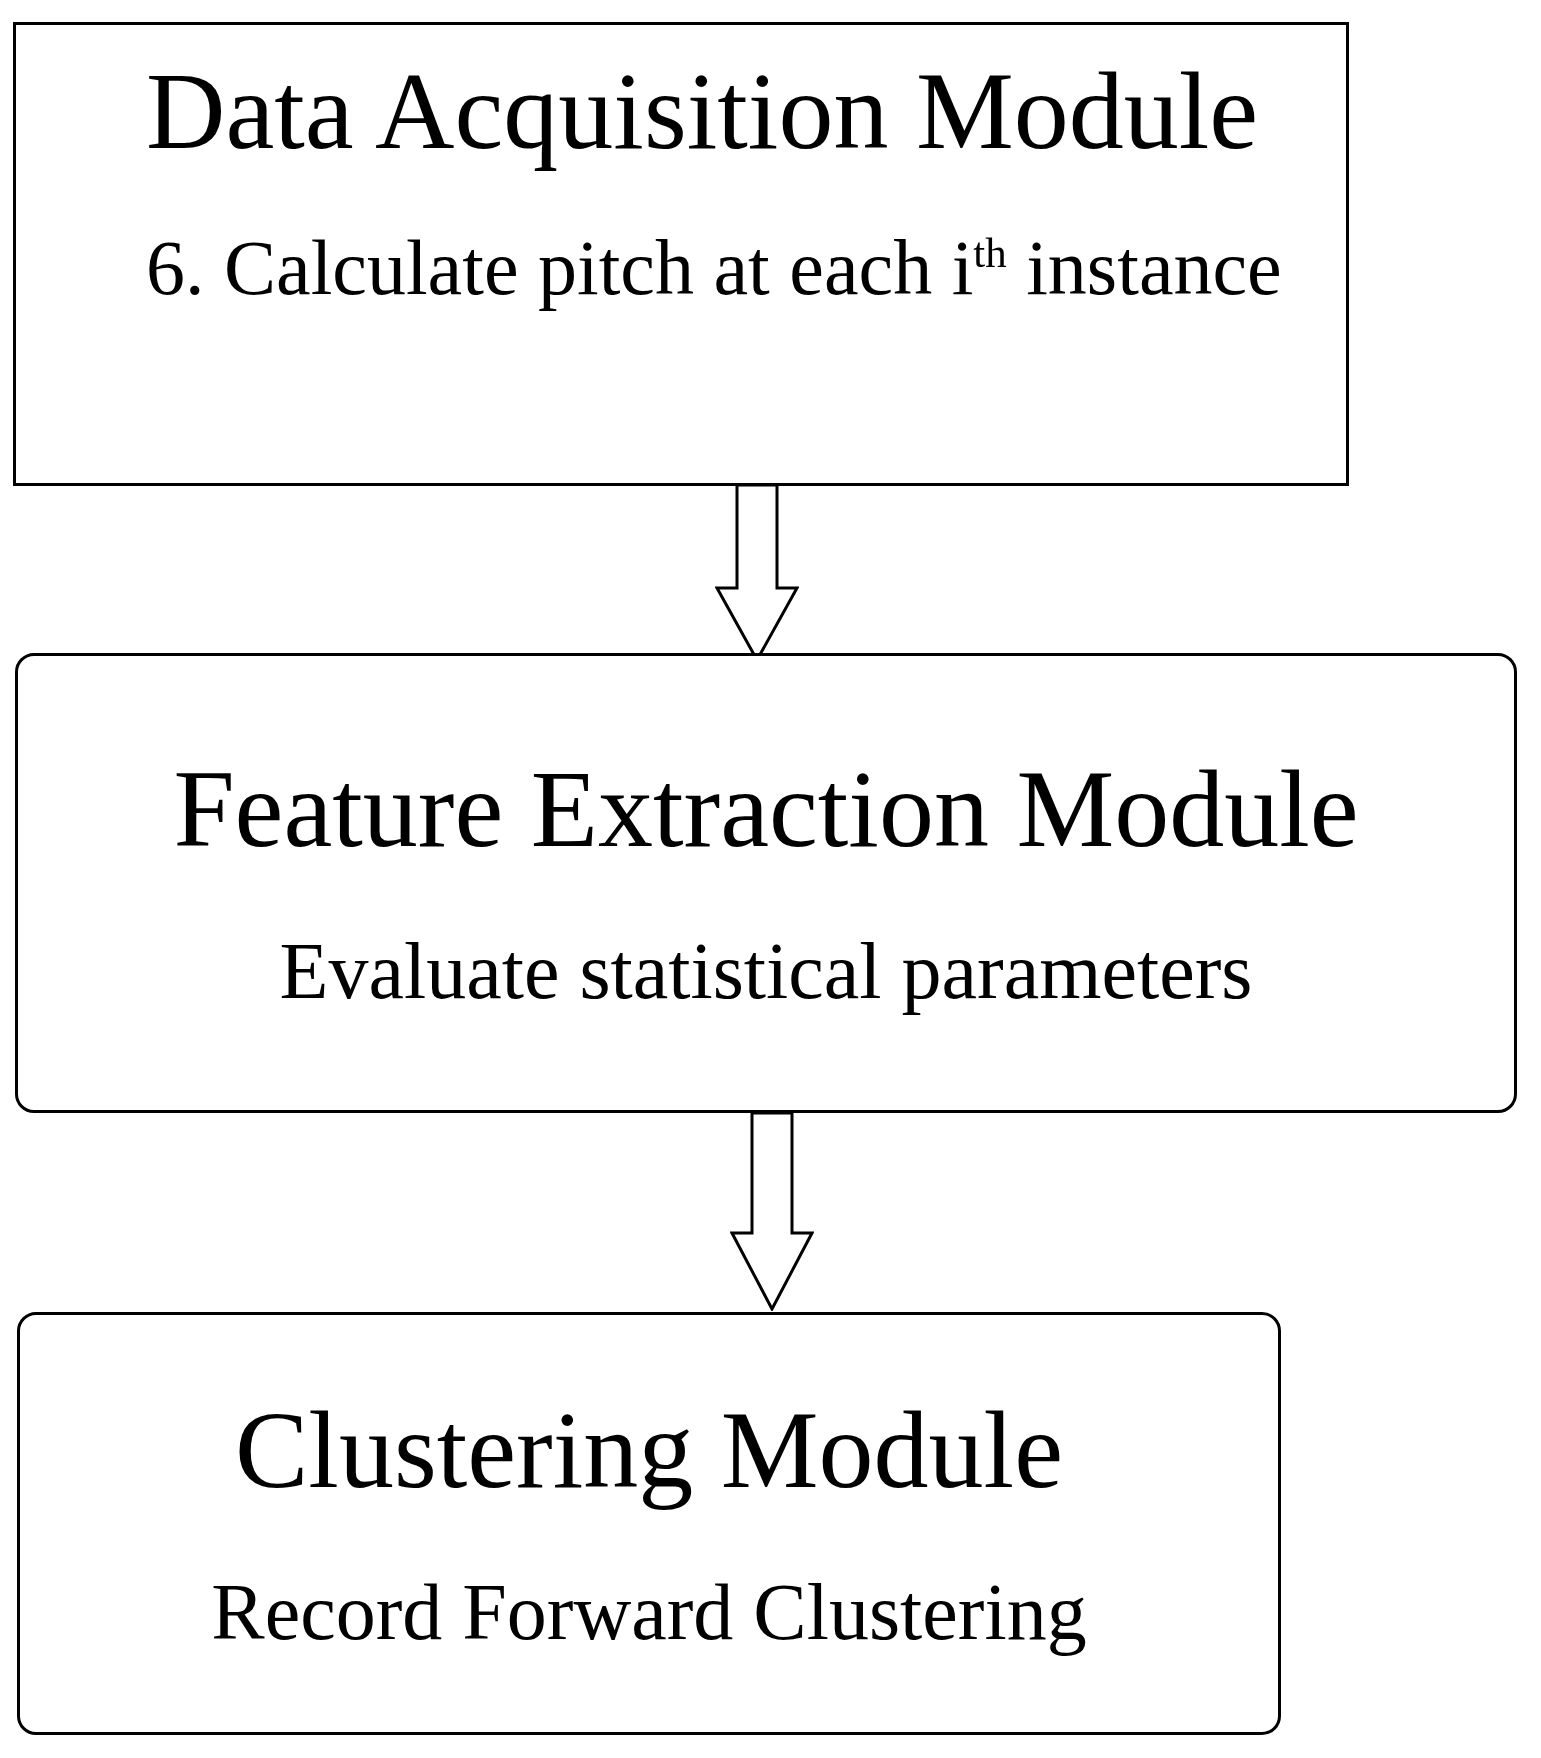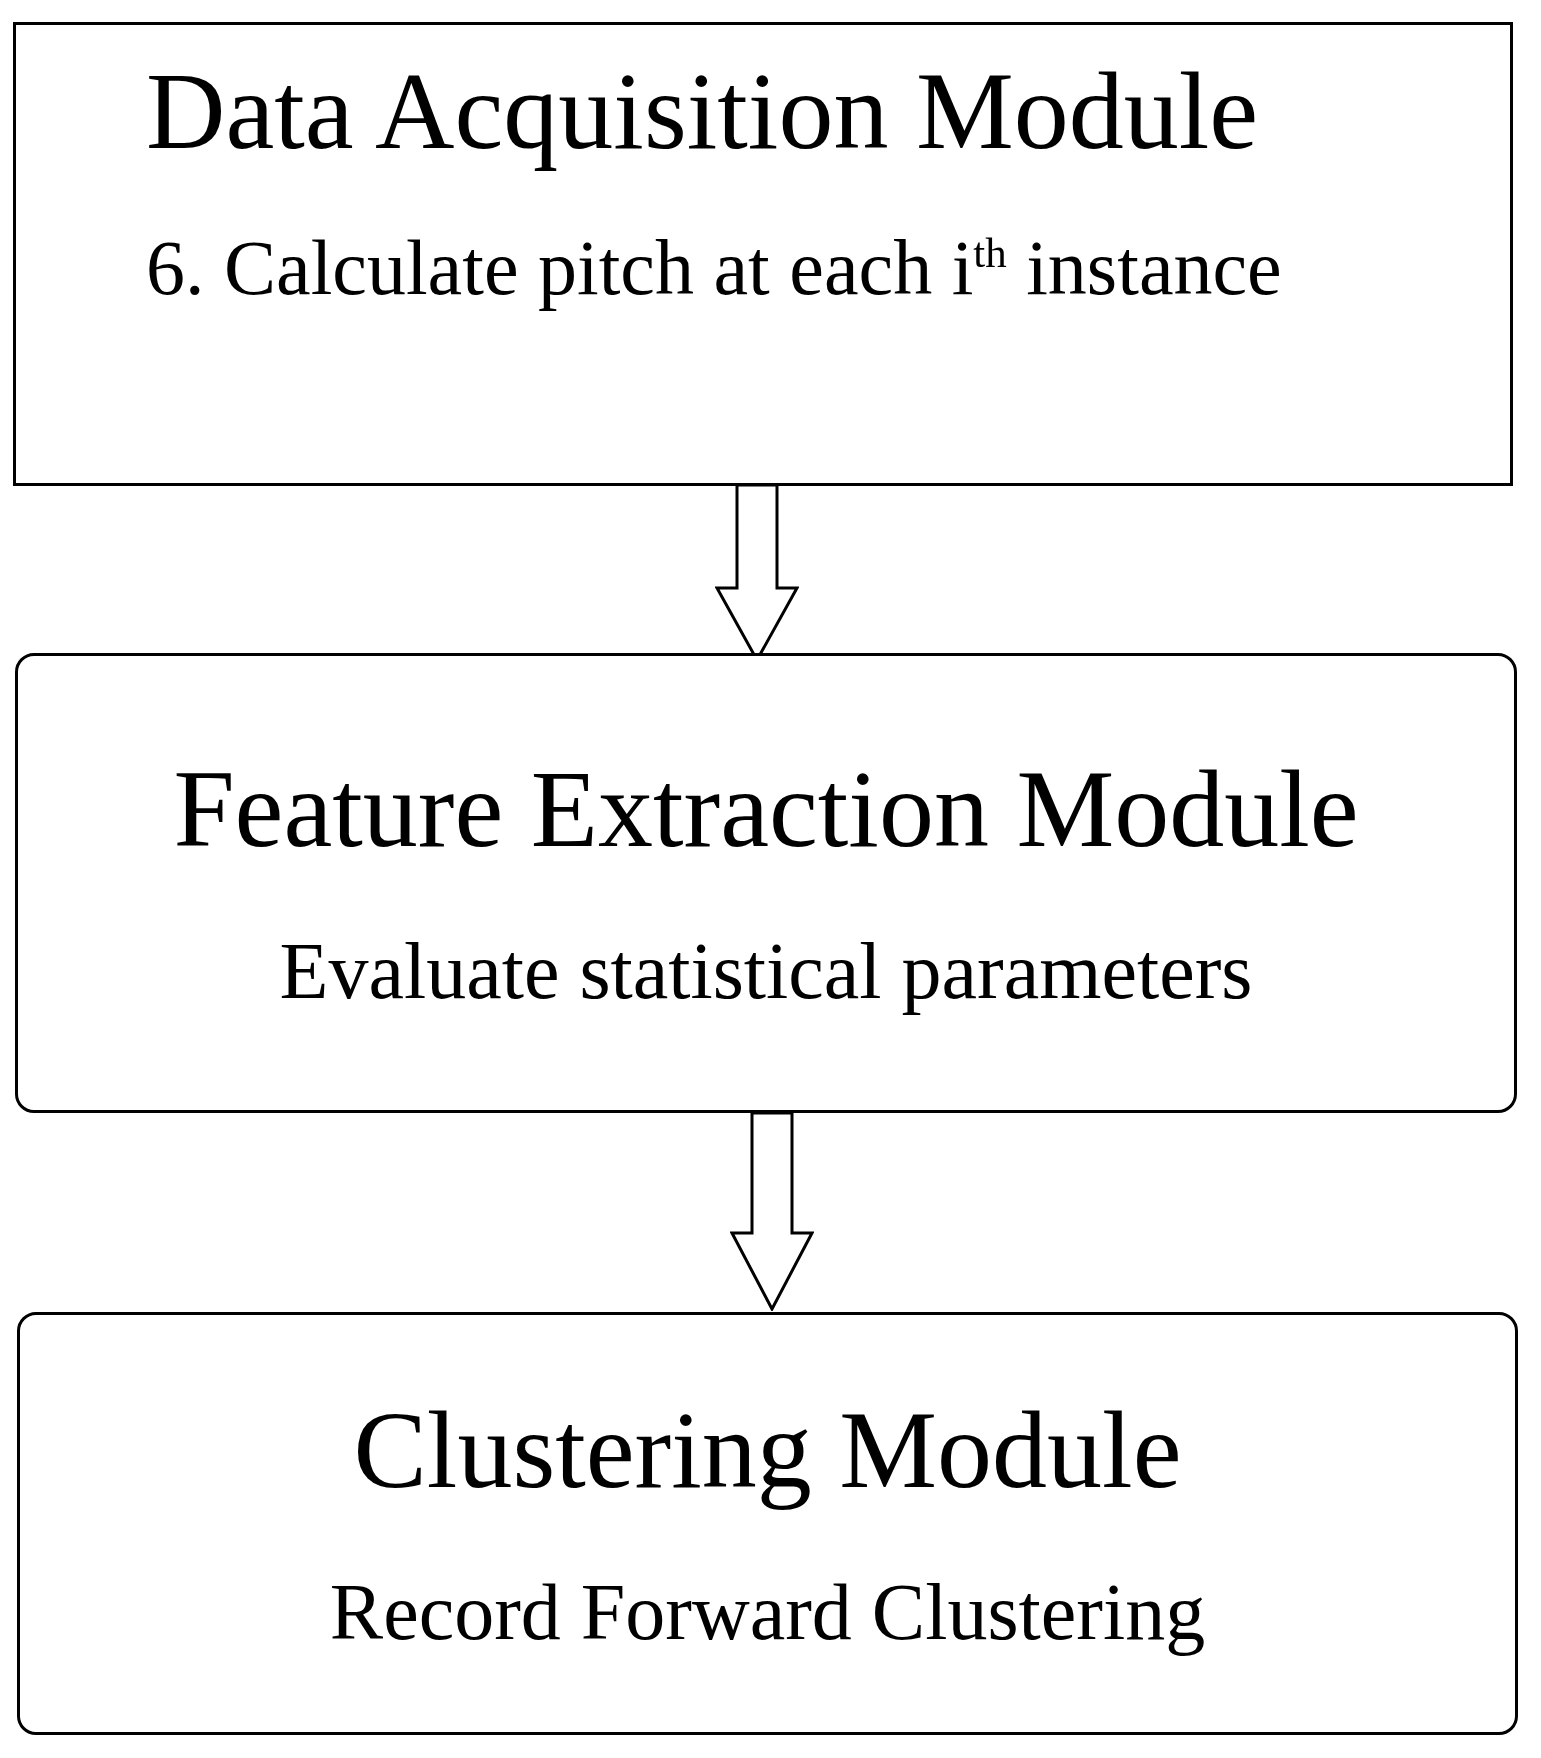--- a/index.html
+++ b/index.html
@@ -19,21 +19,21 @@
   .box {
     position: absolute;
     box-sizing: border-box;
     border: 3px solid #000000;
     background: #ffffff;
   }
   
   .box-data-acquisition {
     left: 13px;
     top: 22px;
-    width: 1500px;
+    width: 1336px;
     height: 464px;
     padding: 20px 40px 0 130px;
   }
   .box-data-acquisition .box-title {
     margin: 0;
     font-size: 110px;
     line-height: 1.2;
     font-weight: normal;
     text-align: left;
     white-space: nowrap;
@@ -55,21 +55,21 @@
   
   .box-feature-extraction {
     left: 15px;
     top: 653px;
     width: 1502px;
     height: 460px;
   }
   .box-clustering {
     left: 17px;
     top: 1312px;
-    width: 1501px;
+    width: 1264px;
     height: 423px;
   }
   .centered-box {
     display: flex;
     flex-direction: column;
     align-items: center;
     justify-content: center;
     text-align: center;
     border-radius: 19px;
   }

